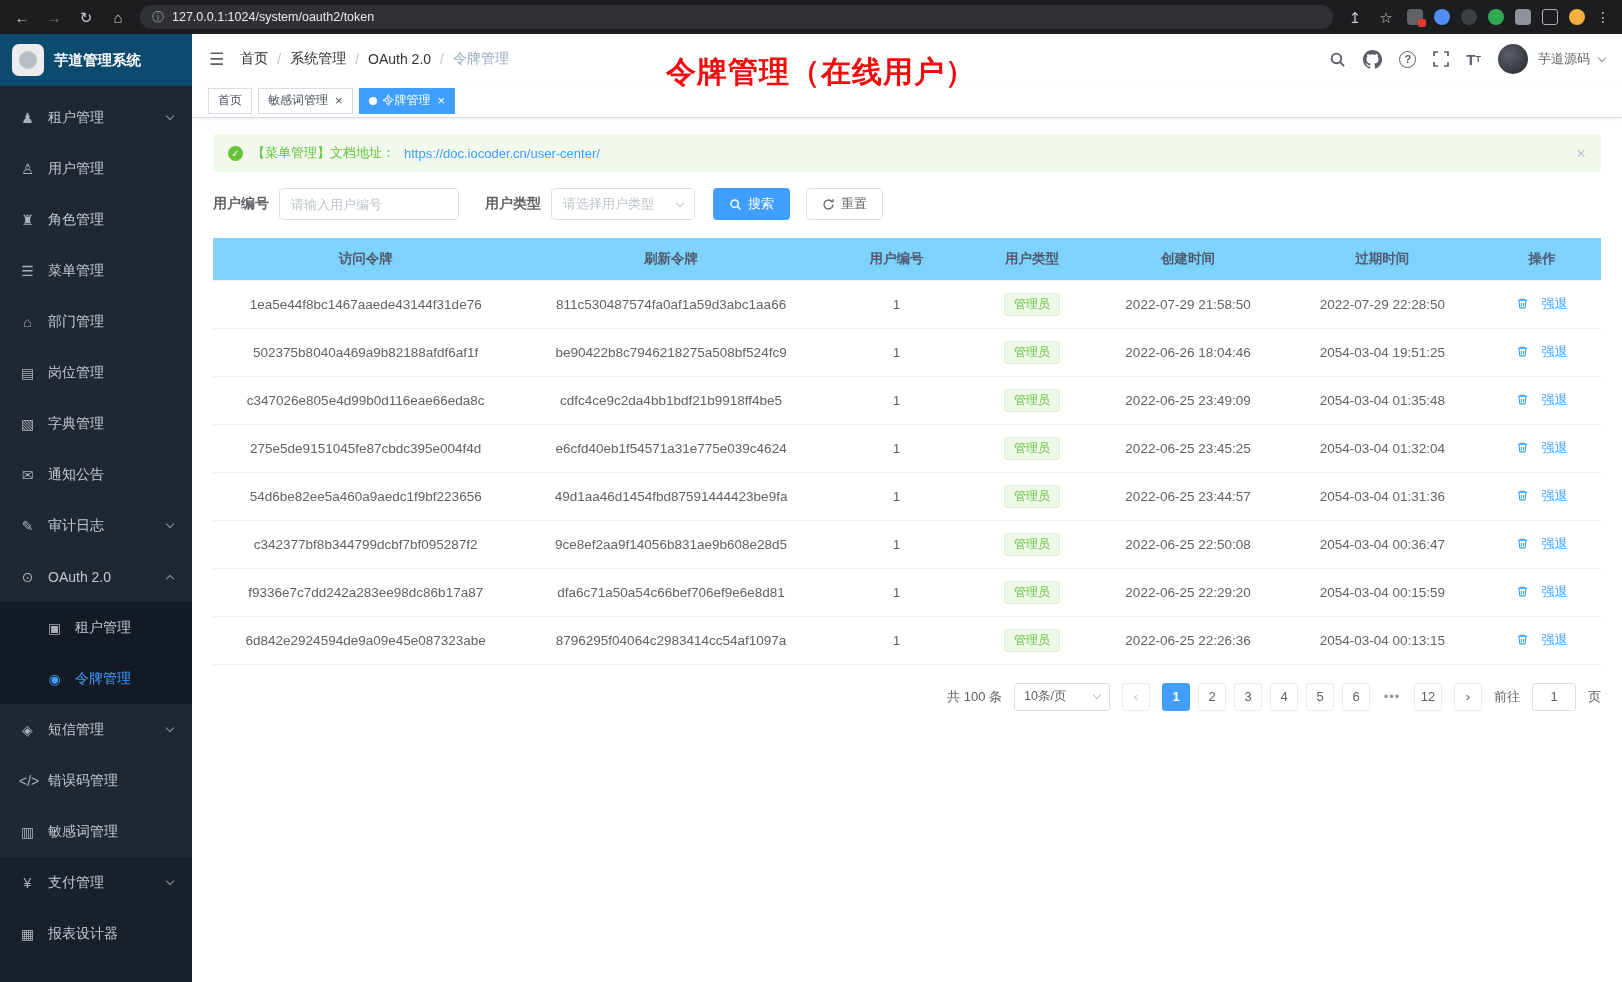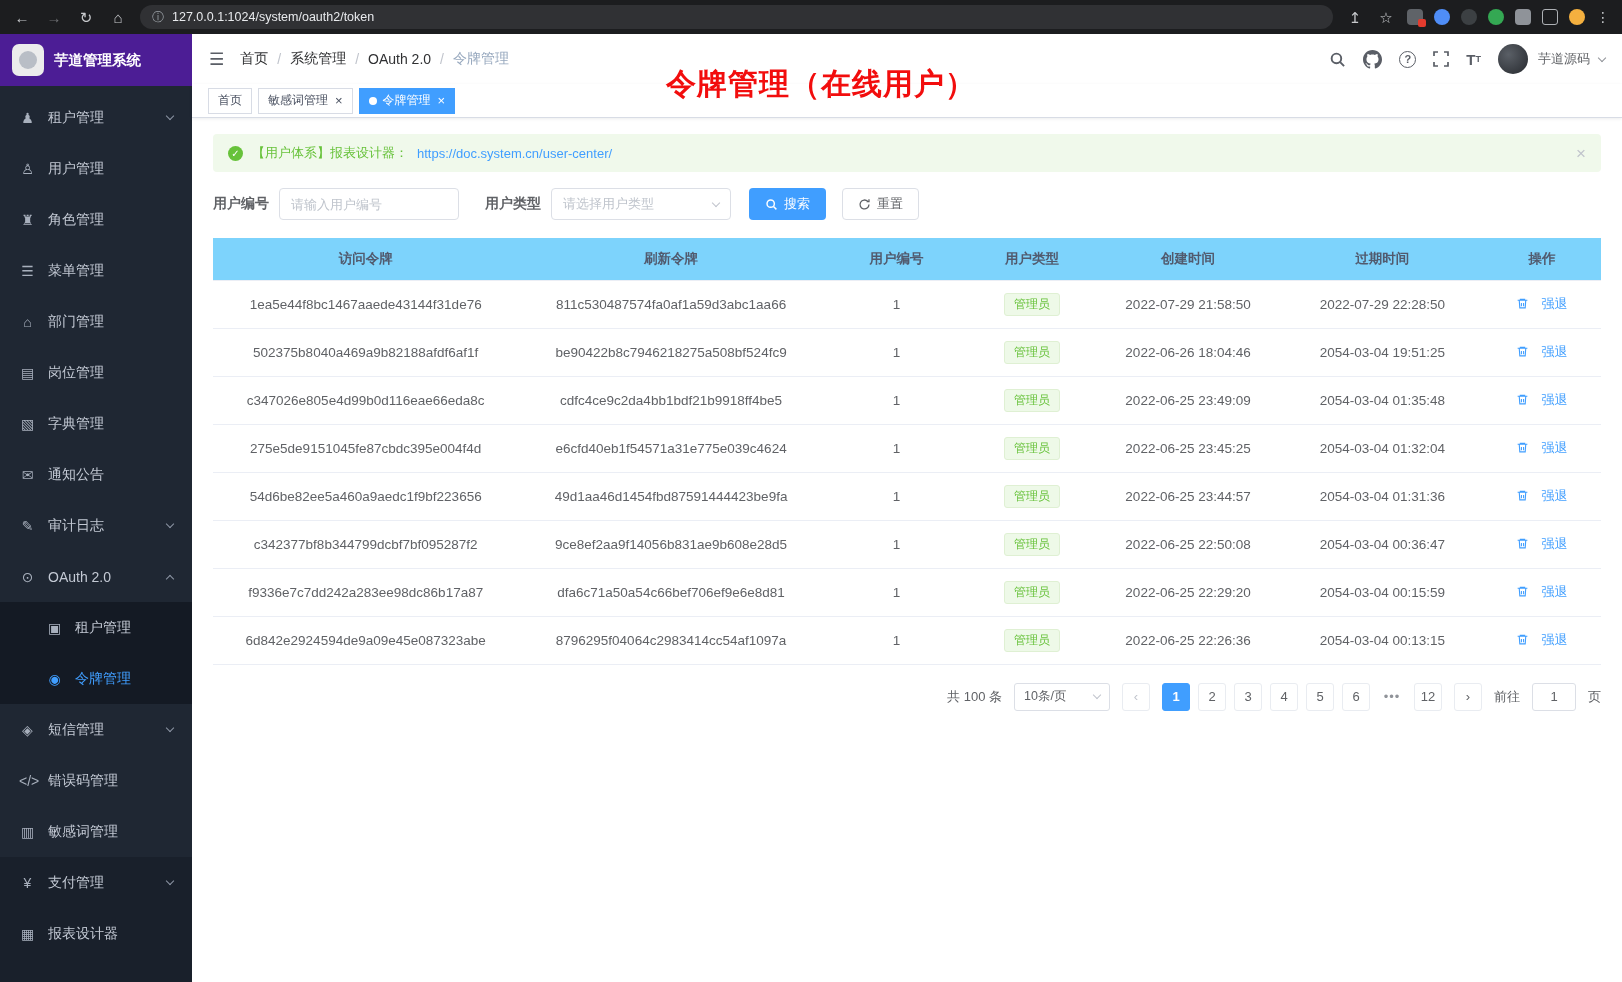--- a/index.html
+++ b/index.html
@@ -17,21 +17,21 @@
   .b-right{display:flex;align-items:center;gap:11px}
   .ext{width:16px;height:16px;border-radius:50%;position:relative;cursor:pointer}
   .ext.sq{border-radius:4px}
   .ext .badge{position:absolute;right:-3px;bottom:-2px;width:8px;height:8px;background:#e33b2e;border-radius:2px}
   .ext.outline{background:transparent;border:1.6px solid #aeb1b5;border-radius:3px}
   .kebab{color:#c7c9cc;font-size:14px;letter-spacing:0;cursor:pointer}
 
   
   .app{display:flex;height:948px}
   .sidebar{width:192px;background:#1f2733;display:flex;flex-direction:column;color:#c3c9d4;flex-shrink:0}
-  .logo{height:52px;display:flex;align-items:center;gap:10px;padding:0 12px;background:#4c1d95;flex-shrink:0}
+  .logo{height:52px;display:flex;align-items:center;gap:10px;padding:0 12px;background:#0c4a6e;flex-shrink:0}
   .logo-avatar{width:32px;height:32px;border-radius:7px;background:#ececec;position:relative;overflow:hidden;flex-shrink:0}
   .logo-avatar::after{content:"";position:absolute;left:7px;top:7px;width:18px;height:18px;border-radius:50%;background:#b9bec6}
   .logo-title{font-size:14.5px;font-weight:700;color:#fff;white-space:nowrap}
   .menu{font-size:14px;padding-top:6px}
   .menu-item{height:51px;display:flex;align-items:center;gap:12px;padding:0 19px;cursor:pointer;white-space:nowrap}
   .mi-icon{width:17px;font-size:14px;text-align:center;color:#a8b0bd;flex-shrink:0;font-style:normal}
   .menu-item.sub{padding-left:46px;background:#141a24}
   .menu-item.active{color:var(--primary)}
   .menu-item.active .mi-icon{color:var(--primary)}
   .chev{width:6px;height:6px;border-right:1.4px solid #8d96a5;border-bottom:1.4px solid #8d96a5;transform:rotate(45deg);margin-left:auto;margin-top:-4px}
@@ -65,21 +65,21 @@
   .alert{height:38px;background:#f0f9eb;border-radius:4px;display:flex;align-items:center;gap:9px;padding:0 15px;font-size:13px;color:var(--success);margin-bottom:16px}
   .alert-check{width:15px;height:15px;border-radius:50%;background:var(--success);color:#fff;font-size:10px;display:flex;align-items:center;justify-content:center;flex-shrink:0}
   .alert-link{color:var(--primary);cursor:pointer;text-decoration:none}
   .alert-close{margin-left:auto;color:#c0c4cc;font-size:17px;cursor:pointer;line-height:1}
 
   .filters{display:flex;align-items:center;gap:10px;margin:2px 0 18px;font-size:14px}
   .f-label{font-weight:700;color:#606266}
   .f-label.second{margin-left:16px}
   .f-input{width:180px;height:32px;border:1px solid #dcdfe6;border-radius:4px;padding:0 11px;font-size:13px;color:#606266;outline:none}
   .f-input::placeholder{color:#bfc4cc}
-  .f-select{width:180px;height:32px;border:1px solid #dcdfe6;border-radius:4px;padding:0 11px;font-size:13px;color:#bfc4cc;display:flex;align-items:center;justify-content:space-between;cursor:pointer;background:#fff}
+  .f-select{width:144px;height:32px;border:1px solid #dcdfe6;border-radius:4px;padding:0 11px;font-size:13px;color:#bfc4cc;display:flex;align-items:center;justify-content:space-between;cursor:pointer;background:#fff}
   .sel-caret{width:6px;height:6px;border-right:1.3px solid #c0c4cc;border-bottom:1.3px solid #c0c4cc;transform:rotate(45deg);margin-top:-3px}
   .btn{height:32px;border-radius:4px;padding:0 15px;display:inline-flex;align-items:center;gap:6px;font-size:13px;cursor:pointer;border:1px solid transparent;background:#fff}
   .btn-primary{background:var(--primary);color:#fff;margin-left:8px}
   .btn-plain{border-color:#dcdfe6;color:#606266;margin-left:6px}
   .btn svg{width:13px;height:13px}
 
   table{width:100%;border-collapse:collapse;table-layout:fixed}
   thead th{height:42px;background:#7dd3fc;color:#515a6e;font-size:13.5px;font-weight:700;text-align:center;border-bottom:1px solid #ebeef5}
   tbody td{height:48px;border-bottom:1px solid #ebeef5;font-size:13.5px;color:#606266;text-align:center;overflow:hidden;text-overflow:ellipsis;white-space:nowrap;padding:0 4px}
   .tag-success{display:inline-block;padding:2px 9px;font-size:12px;border-radius:3px;color:var(--success);background:#eef9e8;border:1px solid #dff0d3}
@@ -88,21 +88,21 @@
 
   .pager{display:flex;align-items:center;justify-content:flex-end;gap:12px;margin-top:18px;font-size:13px;color:#606266}
   .size-select{width:96px;height:28px;border:1px solid #dcdfe6;border-radius:3px;display:flex;align-items:center;justify-content:space-between;padding:0 9px;color:#606266;cursor:pointer;font-size:12.5px;background:#fff}
   .pages{display:flex;gap:8px;align-items:center}
   .page-btn{min-width:28px;height:28px;padding:0 4px;border-radius:3px;background:#fff;border:1px solid #e9ecf1;display:flex;align-items:center;justify-content:center;cursor:pointer;color:#606266;font-size:13px}
   .page-btn.active{background:var(--primary);border-color:var(--primary);color:#fff;font-weight:700}
   .page-btn.dots{border:none;letter-spacing:1px;color:#909399}
   .page-btn.disabled{color:#c0c4cc}
   .goto-input{width:44px;height:28px;border:1px solid #dcdfe6;border-radius:3px;text-align:center;font-size:13px;color:#606266;outline:none}
 
-  .annotation{position:absolute;left:666px;top:64px;font-size:30px;font-weight:700;color:var(--annotation);letter-spacing:1px;pointer-events:none;z-index:20;white-space:nowrap}
+  .annotation{position:absolute;left:666px;top:52px;font-size:30px;font-weight:700;color:var(--annotation);letter-spacing:1px;pointer-events:none;z-index:20;white-space:nowrap}
 </style>
 </head>
 <body>
 
 <div class="browser">
   <span class="b-ic">←</span>
   <span class="b-ic dim">→</span>
   <span class="b-ic">↻</span>
   <span class="b-ic">⌂</span>
   <div class="url-pill">
@@ -261,22 +261,22 @@
         <span class="tag-tab active">
           <span class="tab-dot"></span>
           <span>令牌管理</span>
           <span class="tab-close">×</span>
         </span>
       </div>
 
     <div class="content">
       <div class="alert">
         <span class="alert-check">✓</span>
-        <span>【用户体系】报表设计器：</span>
-        <a class="alert-link">https://doc.system.cn/user-center/</a>
+        <span>【菜单管理】文档地址：</span>
+        <a class="alert-link">https://doc.iocoder.cn/user-center/</a>
         <span class="alert-close">×</span>
       </div>
 
       <div class="filters">
         <span class="f-label">用户编号</span>
         <input class="f-input" placeholder="请输入用户编号" style="">
         <span class="f-label second">用户类型</span>
         <div class="f-select">
           <span>请选择用户类型</span>
           <span class="sel-caret"></span>

